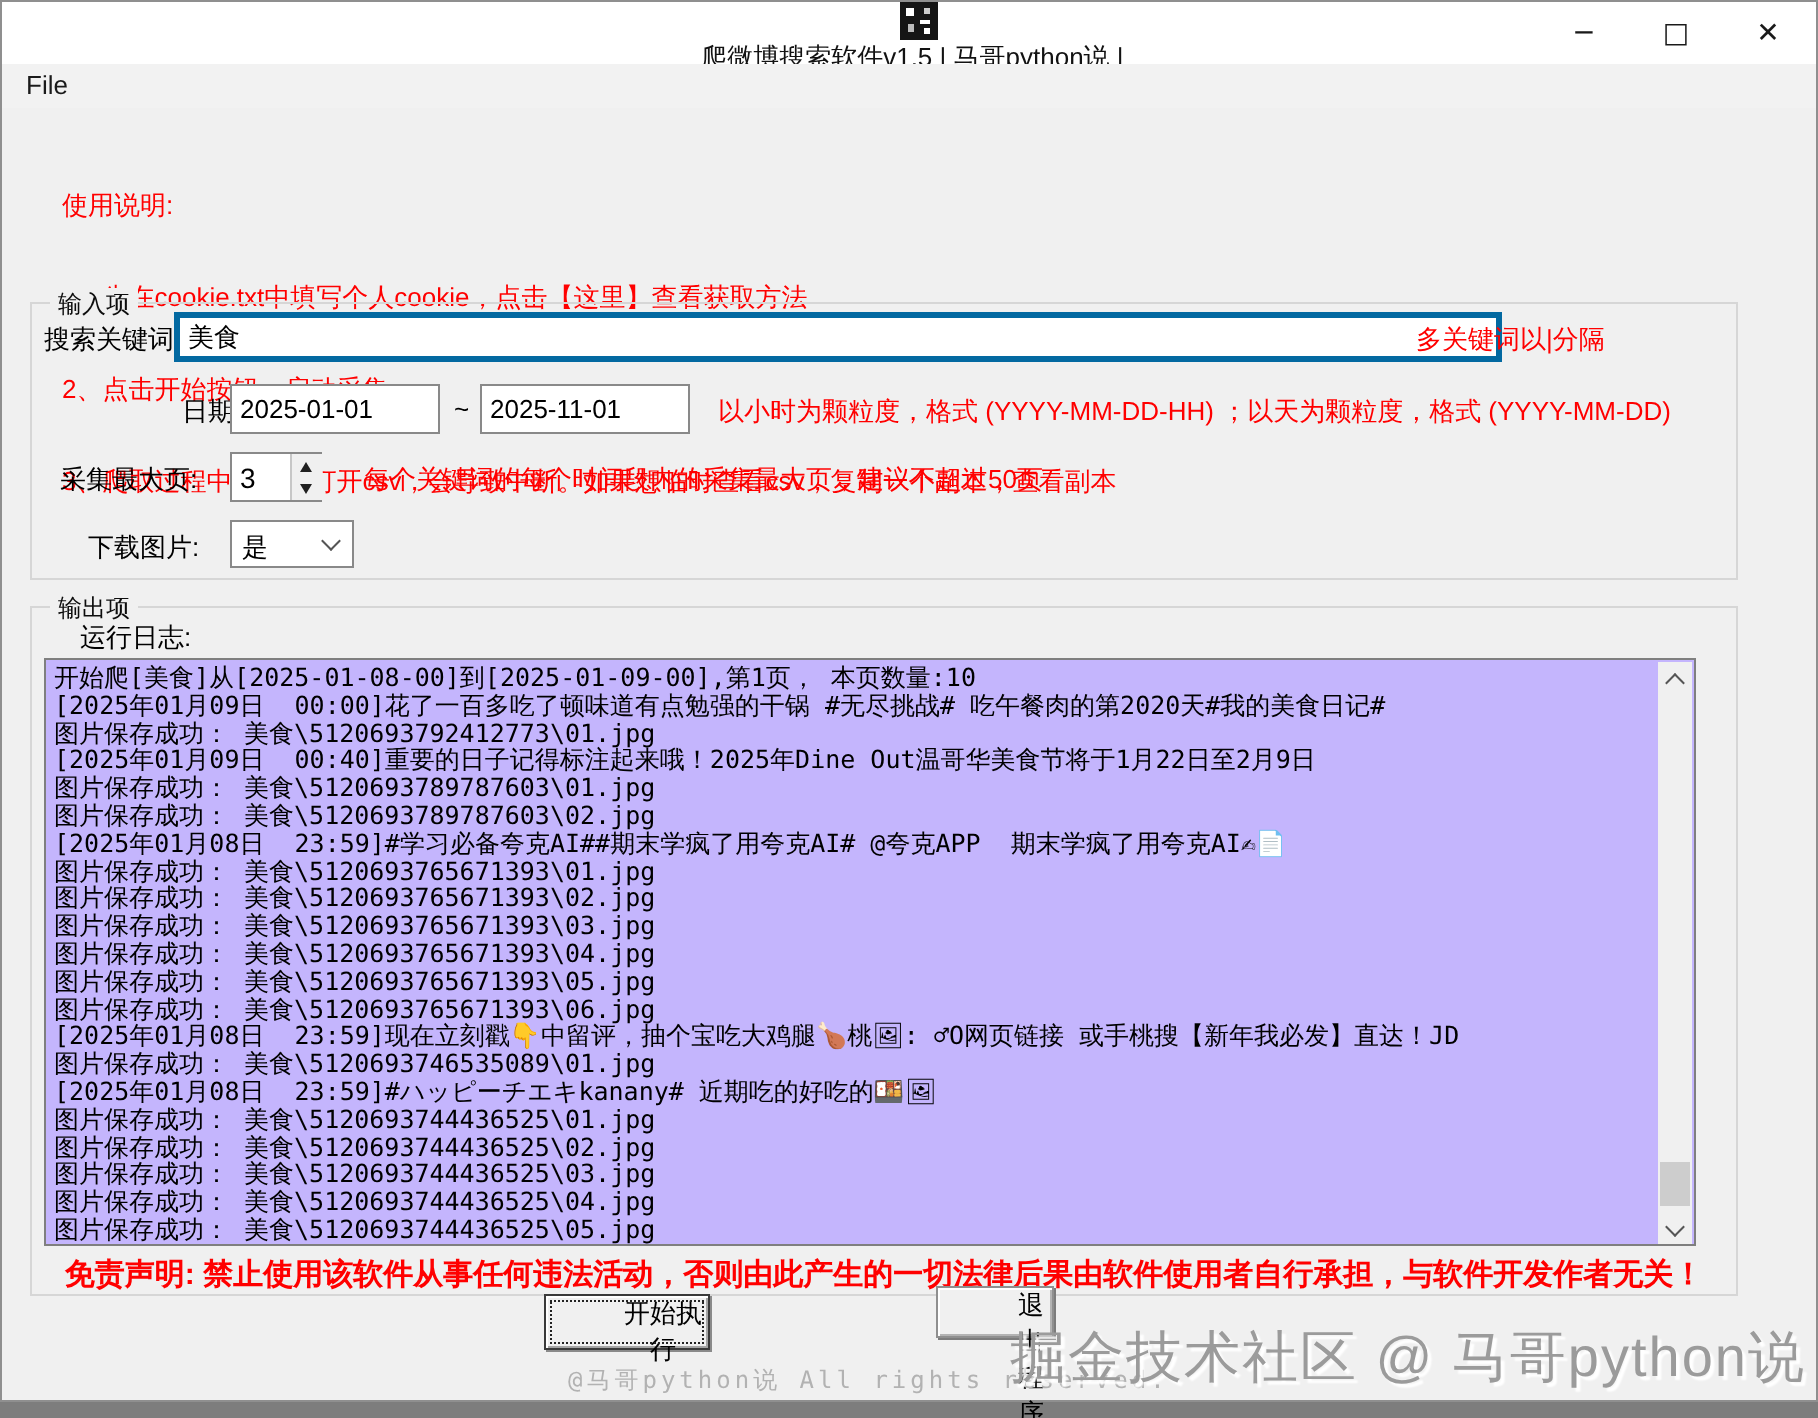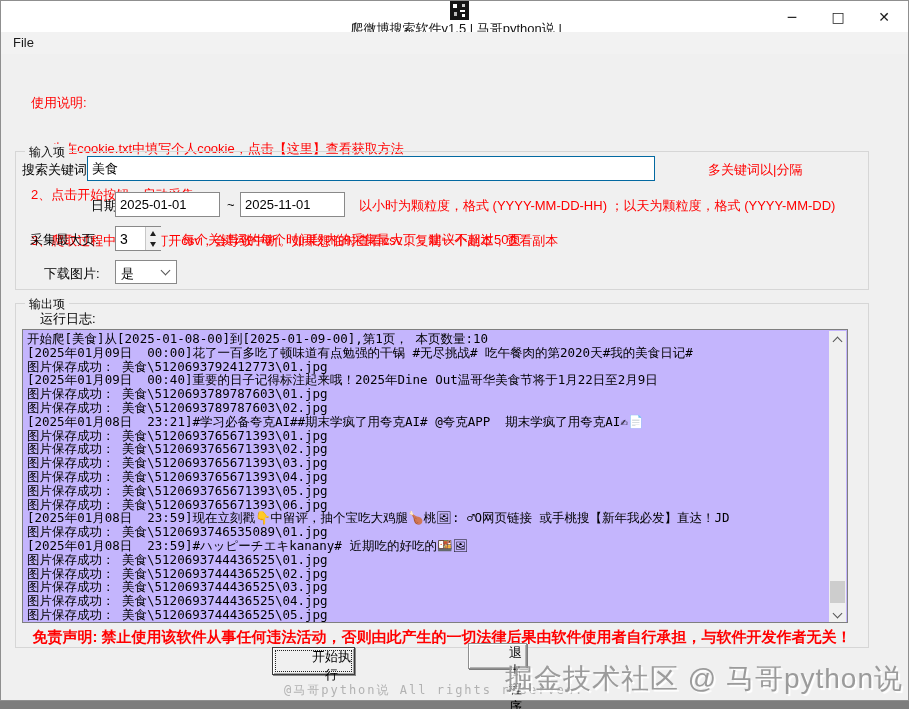--- a/index.html
+++ b/index.html
@@ -42,21 +42,21 @@
     padding:0 4px; font-size:12px; color:#0d0d0d;
   }
   .gb-input { left:14px; top:150px; width:854px; height:139px; }
   .gb-output { left:14px; top:302px; width:854px; height:345px; }
   .fld-label { position:absolute; font-size:13px; color:#000; white-space:nowrap; }
   .hint { position:absolute; font-size:13px; color:#ff0000; white-space:pre; }
   .txt {
     position:absolute; height:25px; background:#fff; border:1px solid #898989;
     font-family:"Liberation Sans", sans-serif; font-size:13px; padding:0 4px; color:#000;
   }
-  .txt-keyword { left:71px; top:4px; width:568px; border:1px solid #0369a1; }
+  .txt-keyword { left:71px; top:4px; width:664px; border:3px solid #0369a1; }
   .txt-datefrom { left:99px; top:40px; width:105px; }
   .txt-dateto { left:224px; top:40px; width:105px; }
   .tilde { position:absolute; left:211px; top:45px; font-size:13px; }
   
   .spinner { position:absolute; left:99px; top:74px; width:46px; height:25px; background:#fff; border:1px solid #898989; }
   .spinner-value { position:absolute; left:0; top:0; width:29px; height:23px; border:none; font-size:14px; padding-left:4px; font-family:"Liberation Sans", sans-serif; }
   .spinner-btns { position:absolute; right:0; top:0; width:15px; height:23px; background:#f0f0f0; border-left:1px solid #c7c7c7; }
   .spin-btn { width:15px; height:11.5px; border:none; background:#f0f0f0; position:relative; display:block; }
   .tri-up, .tri-down { position:absolute; left:4px; width:0; height:0; border-left:3.5px solid transparent; border-right:3.5px solid transparent; }
   .tri-up { top:3.5px; border-bottom:5px solid #202020; }
@@ -187,21 +187,21 @@
     <span class="log-label">运行日志:</span>
 
     <div class="log-area">
       <div>
           <div class="log-line">开始爬[美食]从[2025-01-08-00]到[2025-01-09-00],第1页， 本页数量:10</div>
           <div class="log-line">[2025年01月09日  00:00]花了一百多吃了顿味道有点勉强的干锅 #无尽挑战# 吃午餐肉的第2020天#我的美食日记#</div>
           <div class="log-line">图片保存成功： 美食\5120693792412773\01.jpg</div>
           <div class="log-line">[2025年01月09日  00:40]重要的日子记得标注起来哦！2025年Dine Out温哥华美食节将于1月22日至2月9日</div>
           <div class="log-line">图片保存成功： 美食\5120693789787603\01.jpg</div>
           <div class="log-line">图片保存成功： 美食\5120693789787603\02.jpg</div>
-          <div class="log-line">[2025年01月08日  23:21]#学习必备夸克AI##期末学疯了用夸克AI# @夸克APP  期末学疯了用夸克AI✍📄</div>
+          <div class="log-line">[2025年01月08日  23:59]#学习必备夸克AI##期末学疯了用夸克AI# @夸克APP  期末学疯了用夸克AI✍📄</div>
           <div class="log-line">图片保存成功： 美食\5120693765671393\01.jpg</div>
           <div class="log-line">图片保存成功： 美食\5120693765671393\02.jpg</div>
           <div class="log-line">图片保存成功： 美食\5120693765671393\03.jpg</div>
           <div class="log-line">图片保存成功： 美食\5120693765671393\04.jpg</div>
           <div class="log-line">图片保存成功： 美食\5120693765671393\05.jpg</div>
           <div class="log-line">图片保存成功： 美食\5120693765671393\06.jpg</div>
           <div class="log-line">[2025年01月08日  23:59]现在立刻戳👇中留评，抽个宝吃大鸡腿🍗桃🖼: ♂O网页链接 或手桃搜【新年我必发】直达！JD</div>
           <div class="log-line">图片保存成功： 美食\5120693746535089\01.jpg</div>
           <div class="log-line">[2025年01月08日  23:59]#ハッピーチエキkanany# 近期吃的好吃的🍱🖼</div>
           <div class="log-line">图片保存成功： 美食\5120693744436525\01.jpg</div>

